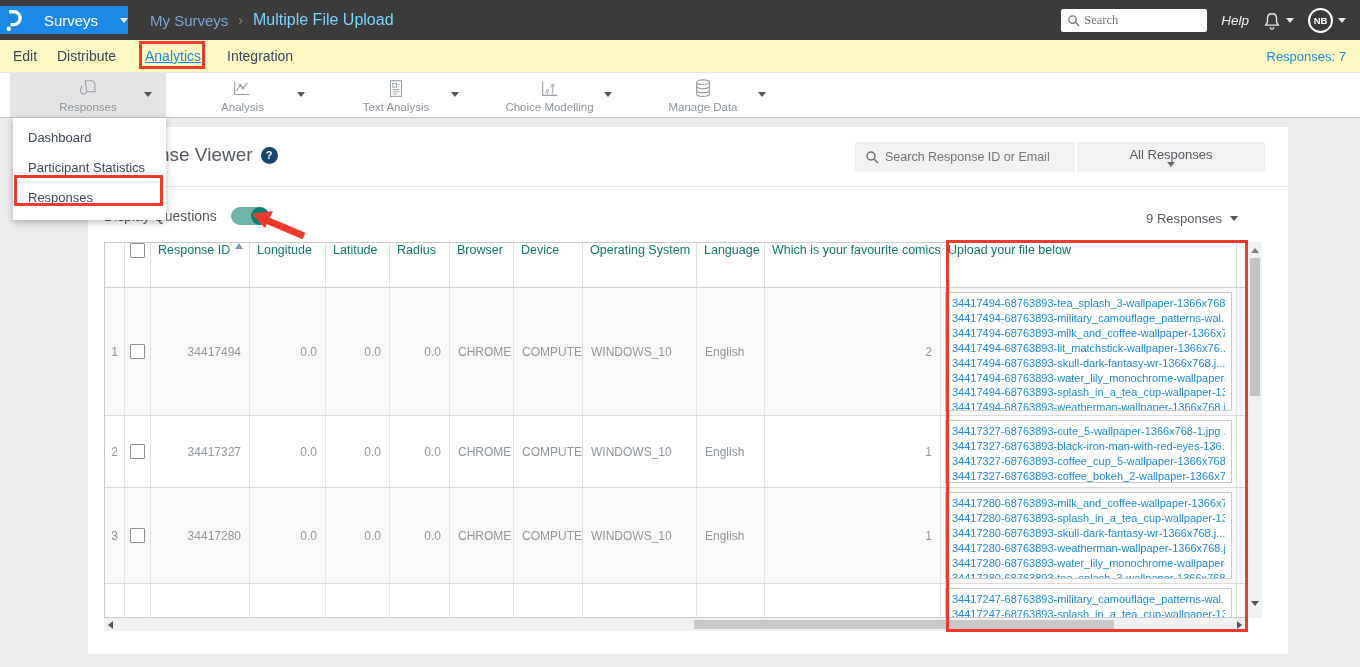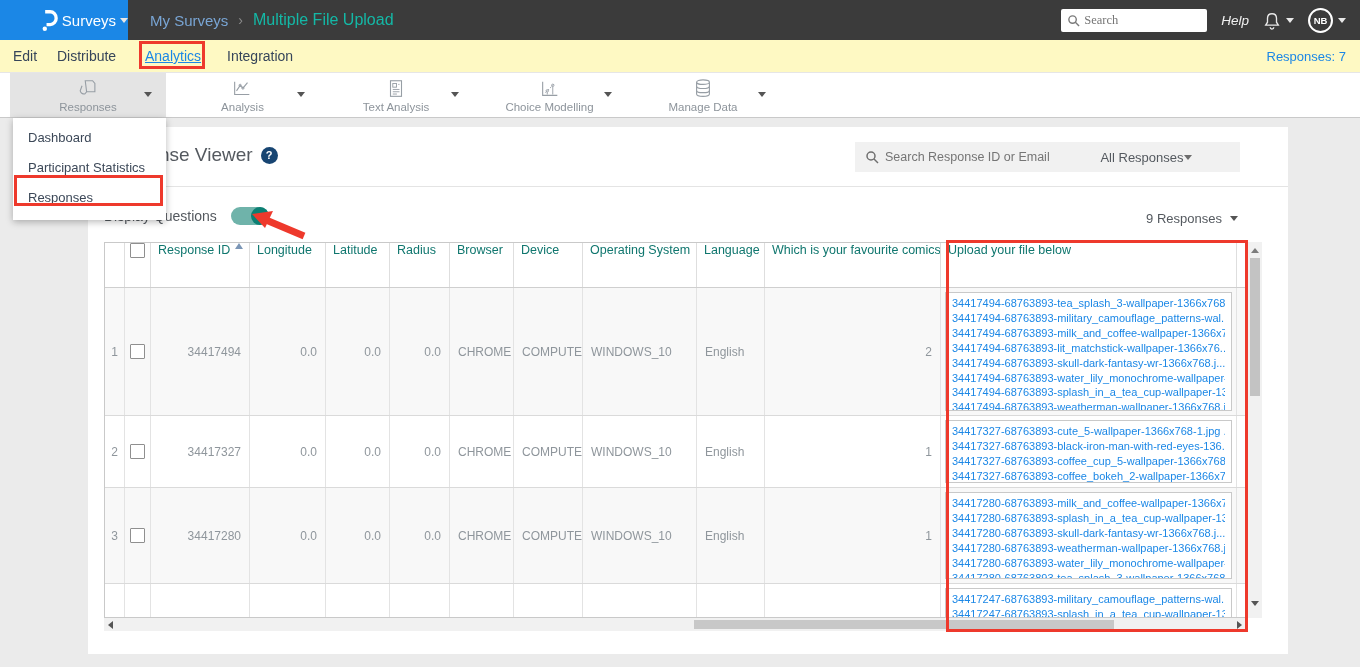--- a/index.html
+++ b/index.html
@@ -1,26 +1,26 @@
 <!DOCTYPE html>
 <html><head>
 <meta charset="utf-8">
 <style>
   * { margin:0; padding:0; box-sizing:border-box; }
   body { font-family:"Liberation Sans", sans-serif; background:#ebebeb; }
   .screen { position:relative; width:1360px; height:667px; overflow:hidden; background:#ebebeb; }
 
   
   .topbar { position:absolute; left:0; top:0; width:1360px; height:40px; background:#3b3b3b; display:flex; align-items:center; z-index:20; }
-  .brand { width:128px; height:40px; background:#1b87e6; display:flex; align-items:center; justify-content:flex-end; gap:4px; color:#fff; cursor:pointer; }
+  .brand { width:128px; height:28px; background:#1b87e6; display:flex; align-items:center; justify-content:space-between; gap:4px; color:#fff; cursor:pointer; }
   .brand .plabel { font-size:15px; }
   .crumbs { display:flex; align-items:center; gap:10px; margin-left:22px; }
   .crumb-parent { color:#79a5d4; font-size:15px; cursor:pointer; }
   .crumb-sep { color:#8a8a8a; font-size:14px; }
-  .crumb-current { color:#14b8a6; font-size:16px;text-align:right; }
+  .crumb-current { color:#7dd3fc; font-size:16px;text-align:right; }
   .top-right { margin-left:auto; display:flex; align-items:center; gap:14px; padding-right:14px; }
   .gsearch { position:relative; width:146px; height:23px; background:#fff; border-radius:2px; display:flex; align-items:center; }
   .gsearch svg { margin:0 4px 0 6px; }
   .gsearch input { border:0; outline:none; width:110px; font-size:12.5px; color:#444; background:transparent; font-family:Liberation Serif, serif; }
   .help { color:#f1f1f1; font-size:13.5px; cursor:pointer;font-style:italic; }
   .bellwrap, .avatarwrap { display:flex; align-items:center; gap:5px; cursor:pointer; }
   .avatar { width:25px; height:25px; border-radius:50%; border:2px solid #fff; color:#fff; font-size:9.5px; font-weight:bold; display:flex; align-items:center; justify-content:center; }
   .caret { width:0; height:0; border-left:4px solid transparent; border-right:4px solid transparent; border-top:5px solid; display:inline-block; }
   .caret.white { color:#e8e8e8; }
 
@@ -43,21 +43,21 @@
   .menu-panel { position:absolute; left:13px; top:118px; width:153px; background:#fff; box-shadow:0 2px 7px rgba(0,0,0,0.28); z-index:60; padding:4px 0 8px 0; }
   .menu-item { height:30px; display:flex; align-items:center; padding-left:15px; font-size:13px; color:#3c4858; cursor:pointer; white-space:nowrap; }
 
   
   .card { position:absolute; left:88px; top:127px; width:1200px; height:527px; background:#fff; z-index:5; }
   .vtitle { position:absolute; left:16px; top:17px; font-size:19px; color:#54595f; display:flex; align-items:center; gap:8px; }
   .helpdot { width:17px; height:17px; border-radius:50%; background:#174572; color:#fff; font-size:11px; font-weight:bold; display:flex; align-items:center; justify-content:center; cursor:pointer; }
   .rsearch { position:absolute; left:767px; top:15px; width:220px; height:30px; background:#f1f1f1; display:flex; align-items:center; }
   .rsearch svg { margin:0 6px 0 10px; }
   .rsearch input { border:0; outline:none; background:transparent; font-size:12.5px; color:#555; width:170px; font-family:inherit; }
-  .allresp { position:absolute; left:964px; top:15px; width:188px; height:30px; background:#f1f1f1; display:flex; align-items:center; justify-content:center; font-size:13px; color:#54595f; cursor:pointer; }
+  .allresp { position:absolute; left:989px; top:15px; width:188px; height:30px; background:#f1f1f1; display:flex; align-items:center; justify-content:center; font-size:13px; color:#54595f; cursor:pointer;flex-direction:column; }
   .allresp .caret { color:#6d6d6d; }
   .divider { position:absolute; left:0; top:59px; width:1200px; height:1px; background:#e4e4e4; }
   .dqrow { position:absolute; left:16px; top:80px; display:flex; align-items:center; gap:14px; }
   .dqlabel { font-size:14px; color:#54595f; }
   .toggle { position:relative; width:38px; height:18px; border-radius:9px; background:#6fb3aa; cursor:pointer; }
   .toggle .knob { position:absolute; right:0; top:0; width:18px; height:18px; border-radius:50%; background:#0c7f73; }
   .nresp { position:absolute; right:50px; top:84px; display:flex; align-items:center; gap:8px; font-size:13px; color:#54595f; cursor:pointer; }
   .nresp .caret { color:#555; }
 
   

